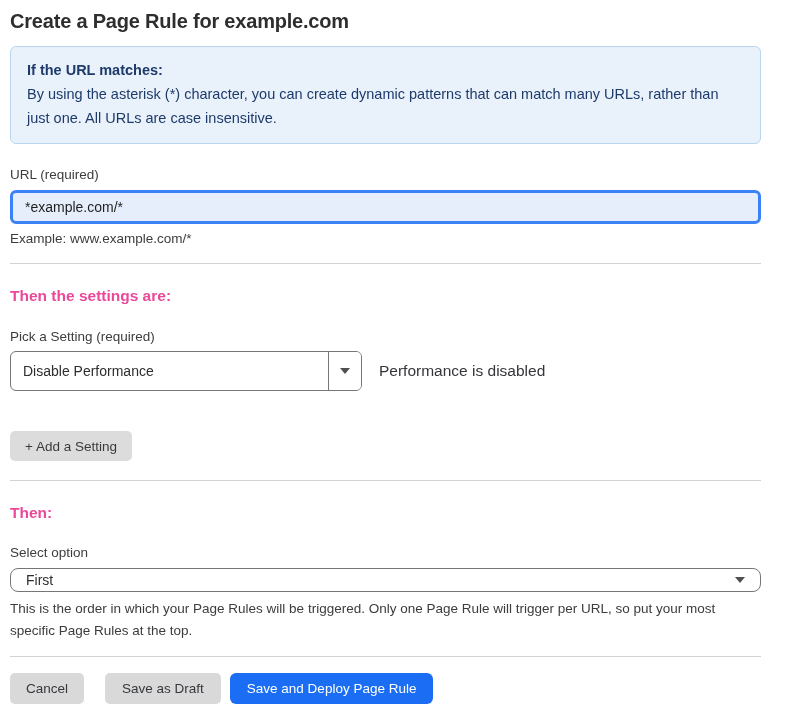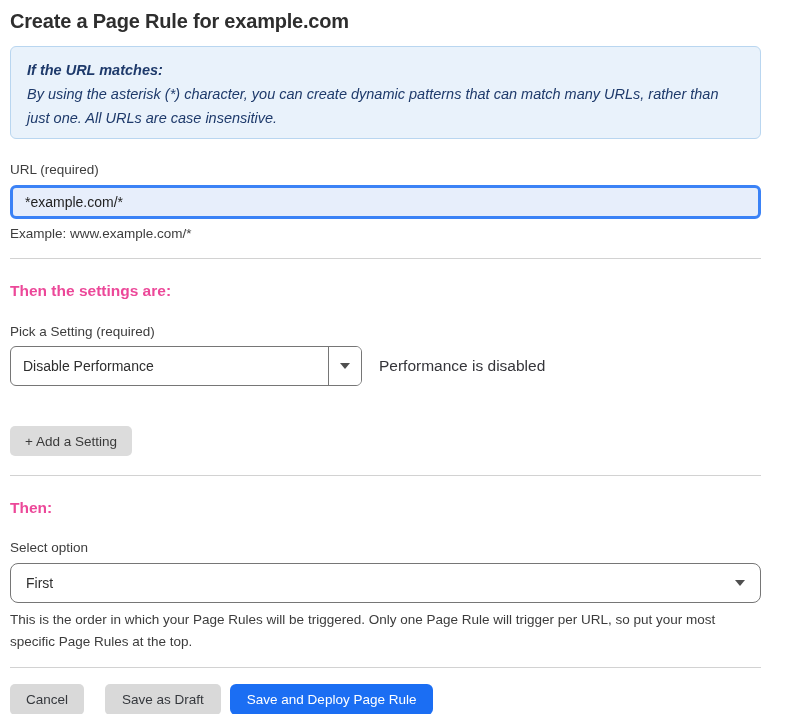--- a/index.html
+++ b/index.html
@@ -17,25 +17,24 @@
     font-weight: 700;
     color: #2e2e2e;
     letter-spacing: -0.2px;
     margin-bottom: 13px;
   }
 
   .info-box {
     background: #e9f2fb;
     border: 1px solid #b9d6f0;
     border-radius: 6px;
-    padding: 11px 16px 8px 16px;
+    padding: 11px 16px 13px 16px;
     color: #1e3a6b;
     font-size: 14.5px;
     line-height: 24px;
-    font-style: italic;
   }
   .info-box .info-heading { font-weight: 700; }
   .info-box a.info-link {
     color: #2b5fc0;
     text-decoration: underline;
     cursor: pointer;
   }
 
   .field-label {
     font-size: 13.5px;
@@ -141,21 +140,21 @@
     height: 30px;
     padding: 0 15px;
     background: #dcdcdc;
     color: #3a3a3a;
   }
 
   .order-label { margin-top: 23px; }
   .order-select {
     margin-top: 8px;
     width: 100%;
-    height: 40px;
+    height: 24px;
     border: 1px solid #767676;
     border-radius: 8px;
     background: #ffffff;
     display: flex;
     align-items: center;
     justify-content: space-between;
     padding: 0 15px;
     cursor: pointer;
   }
   .order-select .order-value {

